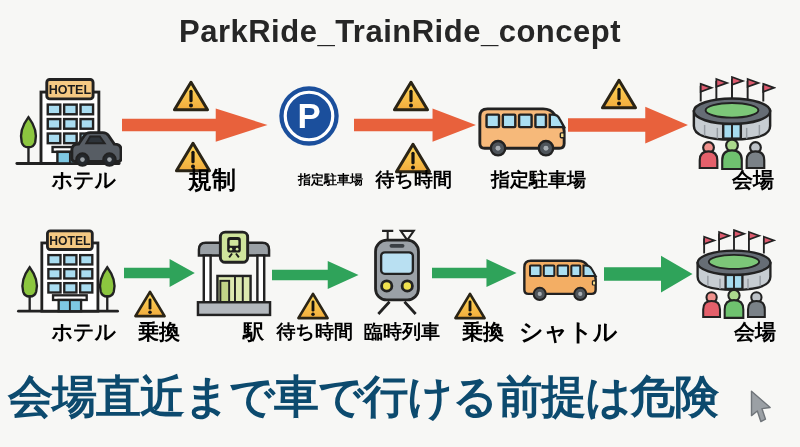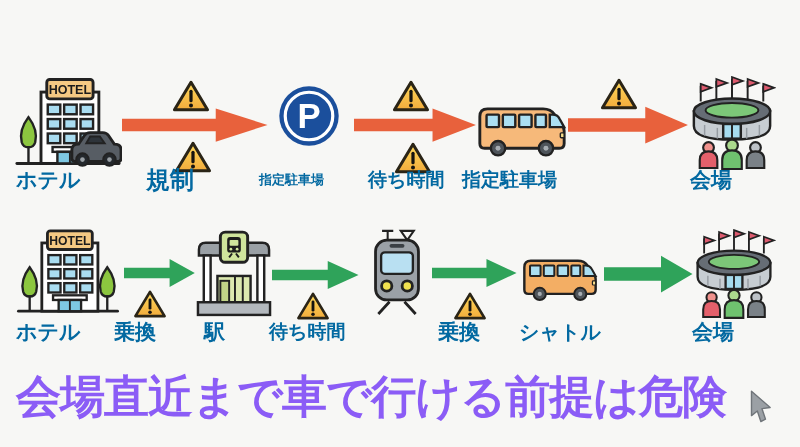--- a/index.html
+++ b/index.html
@@ -11,44 +11,45 @@
     font-family:"Liberation Sans","DejaVu Sans",sans-serif;
   }
   .abs{position:absolute;}
   .title{
     position:absolute;left:0;top:14px;width:800px;
     text-align:center;font-size:31px;font-weight:800;
     color:#262626;letter-spacing:0.5px;
   }
   .label{
     position:absolute;height:28px;line-height:28px;
-    text-align:left;font-weight:900;color:#0369a1;
+    text-align:right;font-weight:900;color:#000000;
     white-space:nowrap;
   }
   .headline{
-    position:absolute;left:16px;top:367px;width:664px;
+    position:absolute;left:8px;top:367px;width:664px;
     text-align:center;font-size:45px;font-weight:900;
-    color:#8b5cf6;letter-spacing:-1px;white-space:nowrap;
+    color:#0c4a6e;letter-spacing:-1px;white-space:nowrap;
   }
   svg{display:block;}
 </style>
 </head>
 <body>
 
 <div id="stage">
 
   <svg width="0" height="0" style="position:absolute" aria-hidden="true">
     <defs>
       <linearGradient id="wg" x1="0" y1="0" x2="0" y2="1">
         <stop offset="0" stop-color="#FFD95C"></stop>
         <stop offset="1" stop-color="#F2AC3C"></stop>
       </linearGradient>
     </defs>
   </svg>
 
+  <div class="title">ParkRide_TrainRide_concept</div>
 
   <svg class="abs" style="left:14px;top:74px" width="108" height="94" viewBox="0 0 112 96">
     <line x1="3" y1="92" x2="109" y2="92" stroke="#222" stroke-width="3" stroke-linecap="round"></line>
     <path d="M15 44 C9 52 6 62 8 70 C10 77 20 77 22 70 C24 62 21 52 15 44 Z" fill="#8CC63F" stroke="#222" stroke-width="2.5"></path>
     <line x1="15" y1="74" x2="15" y2="91" stroke="#222" stroke-width="2.5"></line>
     <rect x="28" y="18" width="60" height="74" fill="#FEFEFE" stroke="#222" stroke-width="3"></rect>
     <rect x="34" y="5" width="48" height="20" rx="3" fill="#F5C983" stroke="#222" stroke-width="3"></rect>
     <text x="58" y="20" text-anchor="middle" font-size="13" font-weight="900" fill="#1B1B1B">HOTEL</text>
     <g fill="#A9DCF0" stroke="#222" stroke-width="2.5">
       <rect x="35" y="31" width="13" height="10"></rect>
@@ -303,22 +304,23 @@
     <circle cx="45" cy="71" r="6" fill="#ABD98D" stroke="#222" stroke-width="2.2"></circle>
     <path d="M35 95 v-9 q0-10 10-10 q10 0 10 10 v9 z" fill="#6FC26F" stroke="#222" stroke-width="2.2"></path>
     <circle cx="69" cy="73" r="5.5" fill="#BDC2C7" stroke="#222" stroke-width="2.2"></circle>
     <path d="M60 94 v-8 q0-9 9-9 q9 0 9 9 v8 z" fill="#7A8187" stroke="#222" stroke-width="2.2"></path>
   </svg>
 
   <div class="label" style="left:16px;top:318px;width:100px;font-size:21px">ホテル</div>
   <div class="label" style="left:114px;top:318px;width:66px;font-size:21px">乗換</div>
   <div class="label" style="left:204px;top:318px;width:60px;font-size:21px">駅</div>
   <div class="label" style="left:269px;top:318px;width:84px;font-size:19px">待ち時間</div>
+  <div class="label" style="left:354px;top:318px;width:86px;font-size:19px">臨時列車</div>
   <div class="label" style="left:438px;top:318px;width:66px;font-size:21px">乗換</div>
-  <div class="label" style="left:519px;top:318px;width:88px;font-size:20px">シャトル</div>
+  <div class="label" style="left:519px;top:318px;width:88px;font-size:24px">シャトル</div>
   <div class="label" style="left:692px;top:318px;width:84px;font-size:21px">会場</div>
 
   <div class="headline">会場直近まで車で行ける前提は危険</div>
 
   <svg class="abs" style="left:748px;top:390px" width="28" height="35" viewBox="0 0 24 30">
     <polygon points="3,1 3,22 8,18 11,27 15,25 12,16 19,15" fill="#9BA0A5" stroke="#70757A" stroke-width="1.2" stroke-linejoin="round"></polygon>
   </svg>
 
 </div>
 

